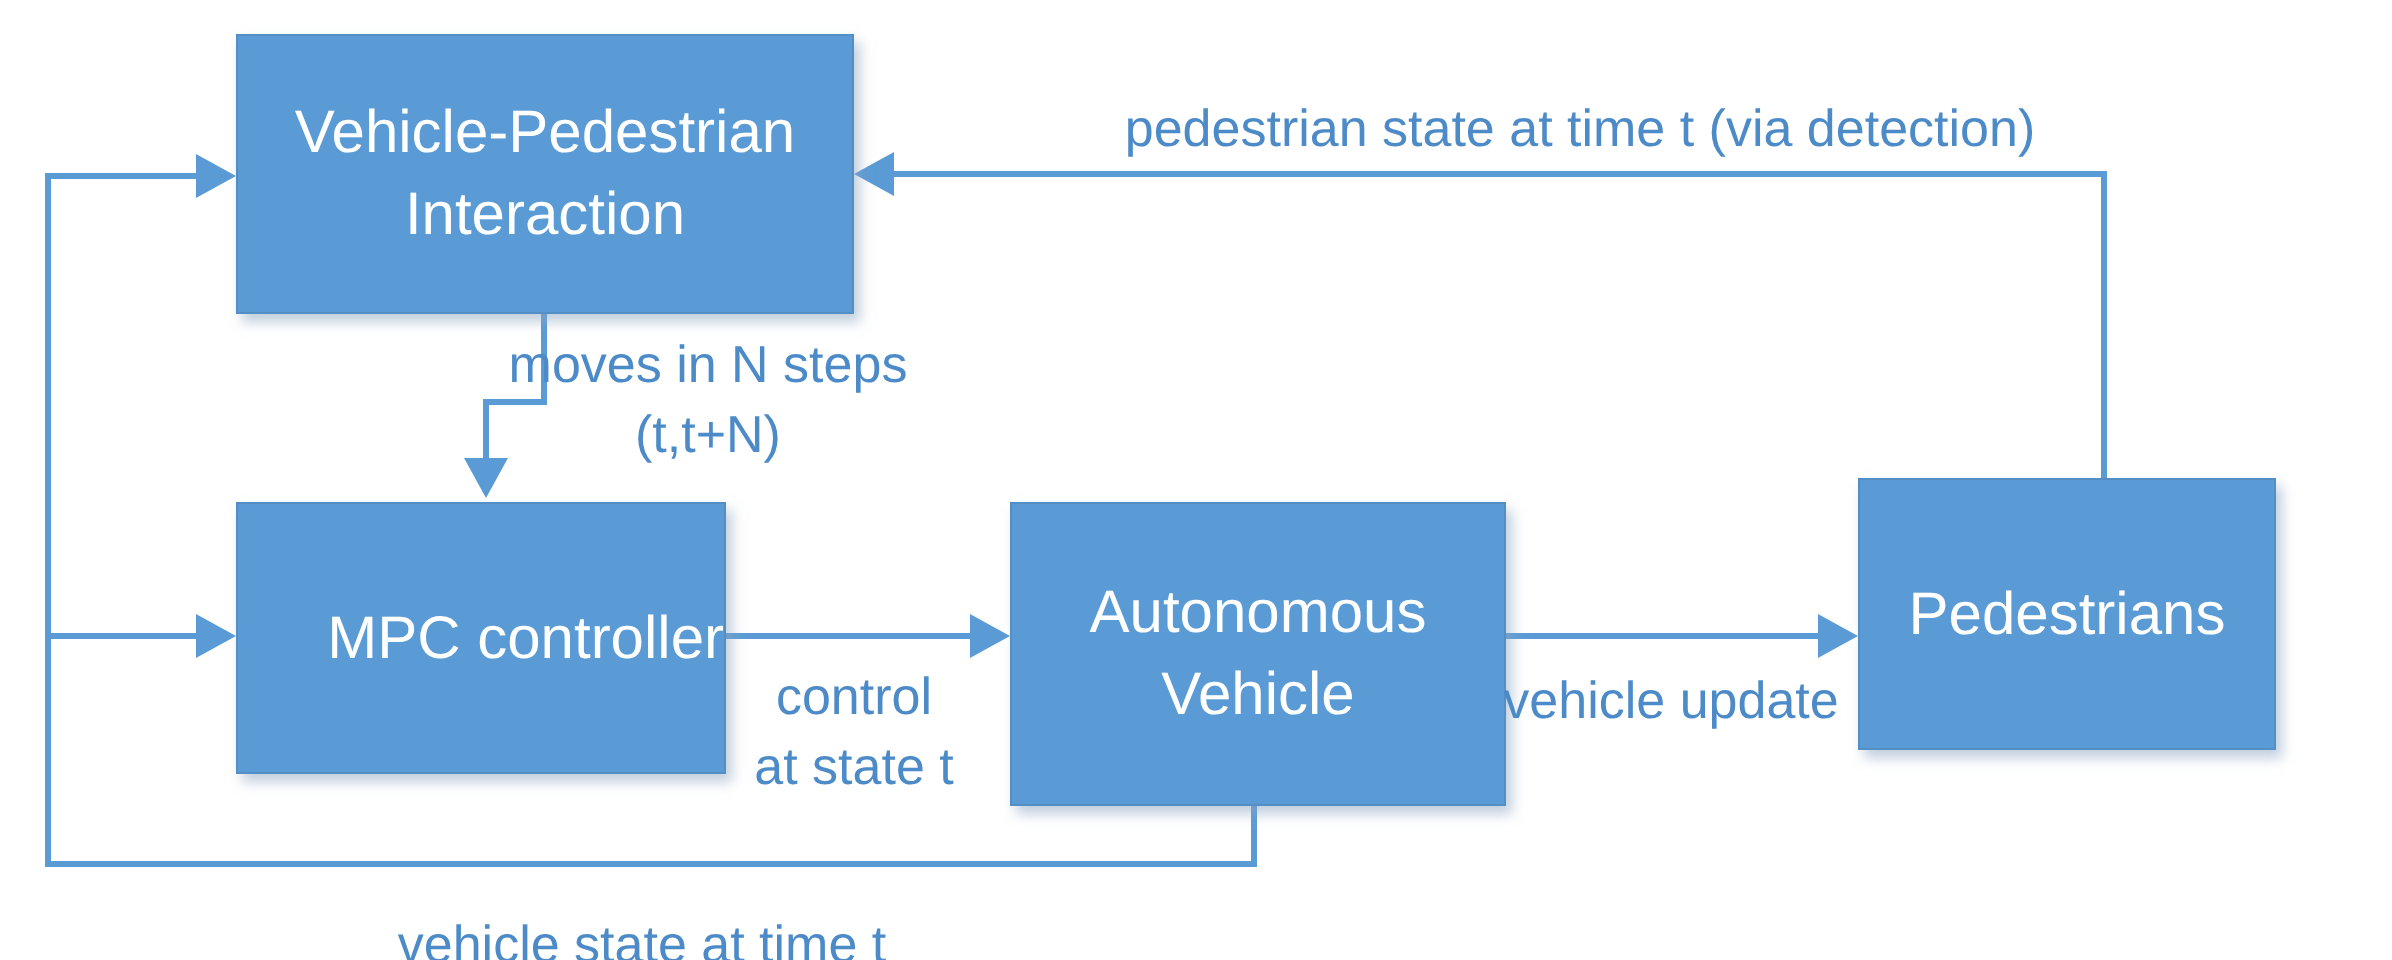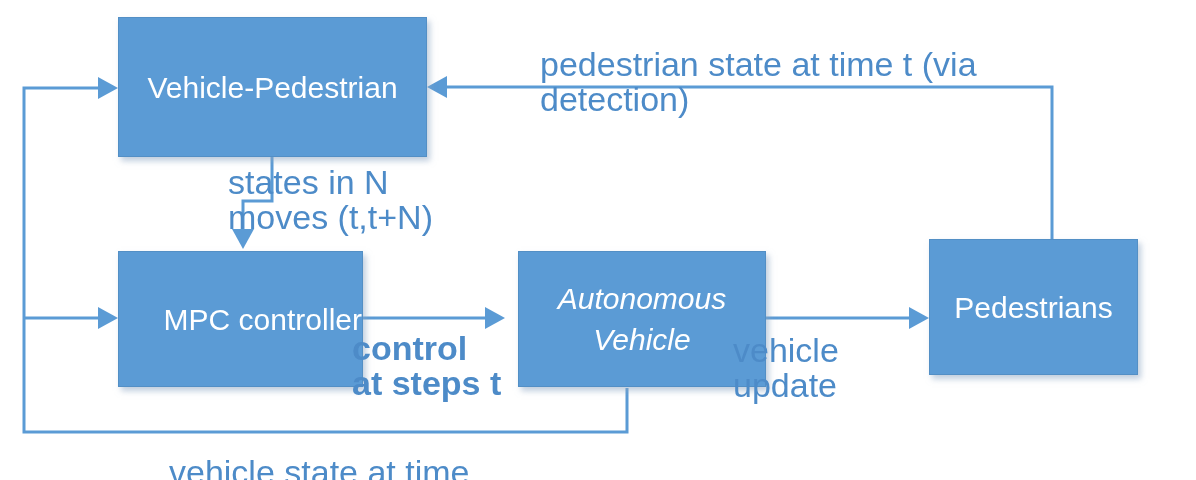--- a/index.html
+++ b/index.html
@@ -19,29 +19,29 @@
   #arrows polygon{fill:var(--line);stroke:none;}
   .node{
     position:absolute;background:var(--box-fill);
     border:1px solid rgba(70,120,170,0.35);
     box-shadow:3px 4px 6px rgba(140,165,195,0.55);
     display:flex;flex-direction:column;align-items:center;justify-content:center;
     color:var(--box-text);font-size:30px;line-height:41px;text-align:center;
     box-sizing:border-box;
   }
   .edge-label{
-    position:absolute;color:var(--label);font-size:34px;line-height:35px;
+    position:absolute;color:var(--label);font-size:26px;line-height:35px;text-align:center;
   }
   #node-interaction{left:118px;top:17px;width:309px;height:140px;}
   #node-mpc{left:118px;top:251px;width:245px;height:136px;align-items:flex-end;}
-  #node-vehicle{left:518px;top:251px;width:248px;height:136px;font-style:italic;}
+  #node-vehicle{left:505px;top:251px;width:248px;height:152px;}
   #node-pedestrians{left:929px;top:239px;width:209px;height:136px;}
   #label-ped-state{left:540px;top:47px;width:500px;}
   #label-predicted{left:228px;top:165px;width:252px;}
-  #label-control{left:352px;top:331px;width:150px;font-weight:bold;}
+  #label-control{left:352px;top:331px;width:150px;}
   #label-update{left:733px;top:333px;width:205px;}
   #label-vehicle-state{left:169px;top:441px;width:304px;margin-top:14px;}
 </style>
 </head>
 <body>
 
 <div id="stage">
 
   <svg id="arrows" viewBox="0 0 1196 480">
 
@@ -68,46 +68,47 @@
     </g>
 
     <g>
       <path d="M1052,251 L1052,87 L447,87"></path>
       <polygon points="447,76 427,87 447,98"></polygon>
     </g>
   </svg>
 
   <div class="node" id="node-interaction">
     <span>Vehicle-Pedestrian</span>
+    <span>Interaction</span>
   </div>
 
   <div class="node" id="node-mpc">
     <span>MPC controller</span>
   </div>
 
   <div class="node" id="node-vehicle">
     <span>Autonomous</span>
     <span>Vehicle</span>
   </div>
 
   <div class="node" id="node-pedestrians">
     <span>Pedestrians</span>
   </div>
 
   <div class="edge-label" id="label-ped-state">
     <span>pedestrian state at time t (via detection)</span>
   </div>
 
   <div class="edge-label" id="label-predicted">
-    <div>states in N moves (t,t+N)</div>
+    <div>moves in N steps (t,t+N)</div>
   </div>
 
   <div class="edge-label" id="label-control">
     <div>control</div>
-    <div>at steps t</div>
+    <div>at state t</div>
   </div>
 
   <div class="edge-label" id="label-update">
     <div>vehicle update</div>
   </div>
 
   <div class="edge-label" id="label-vehicle-state">
     <span>vehicle state at time t</span>
   </div>
 

